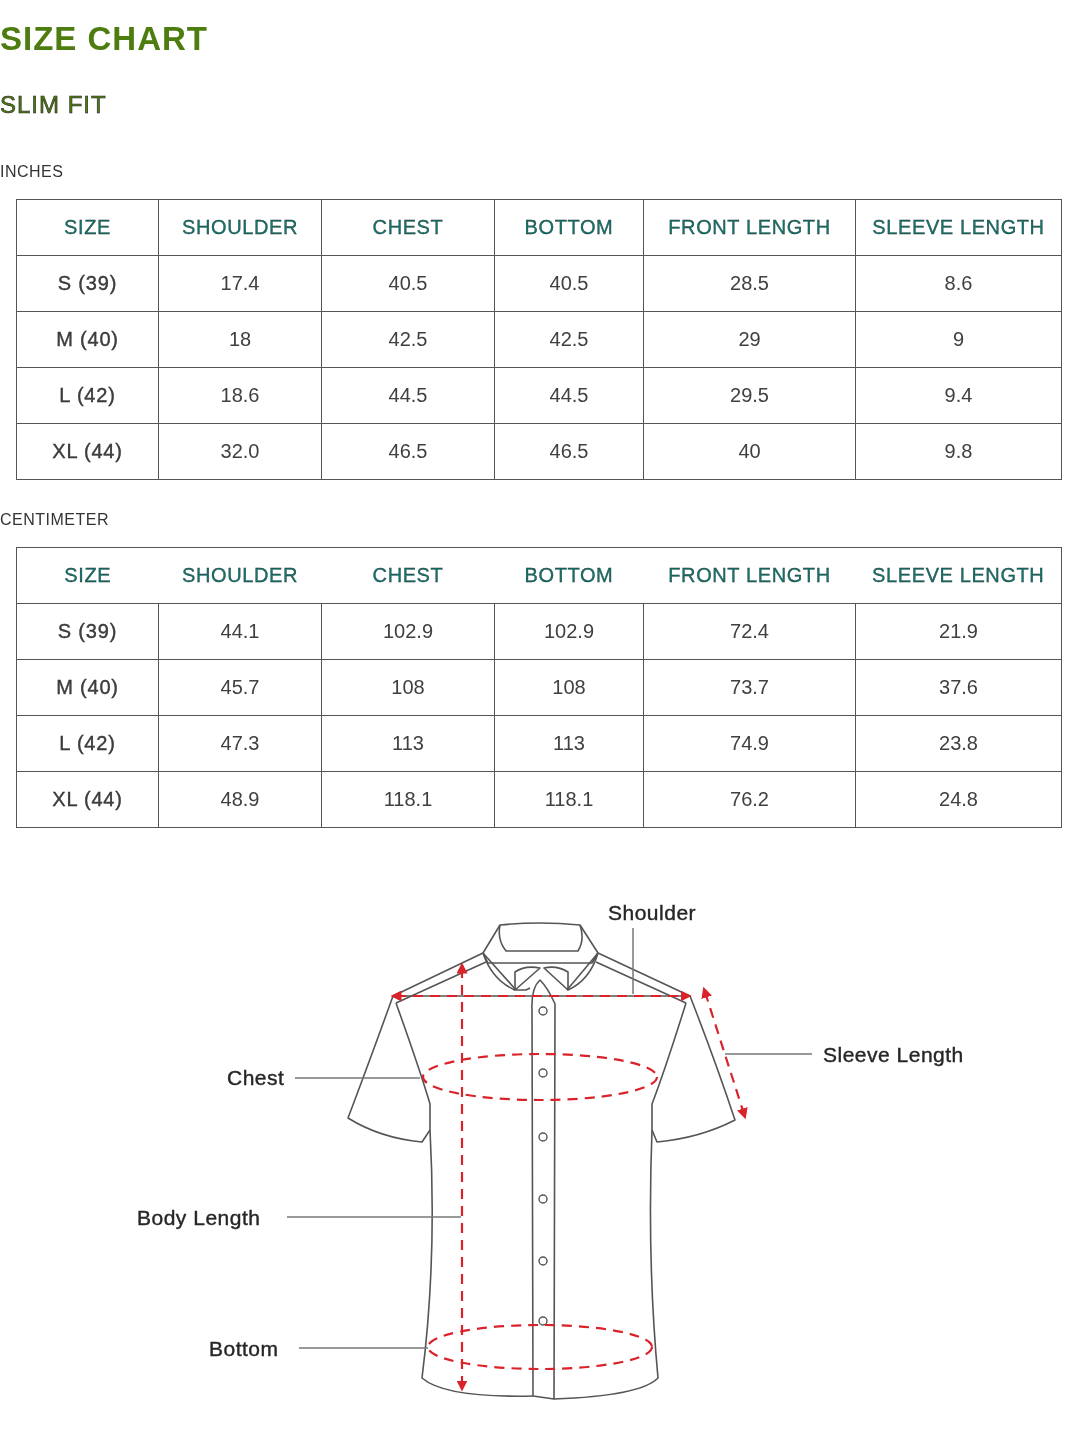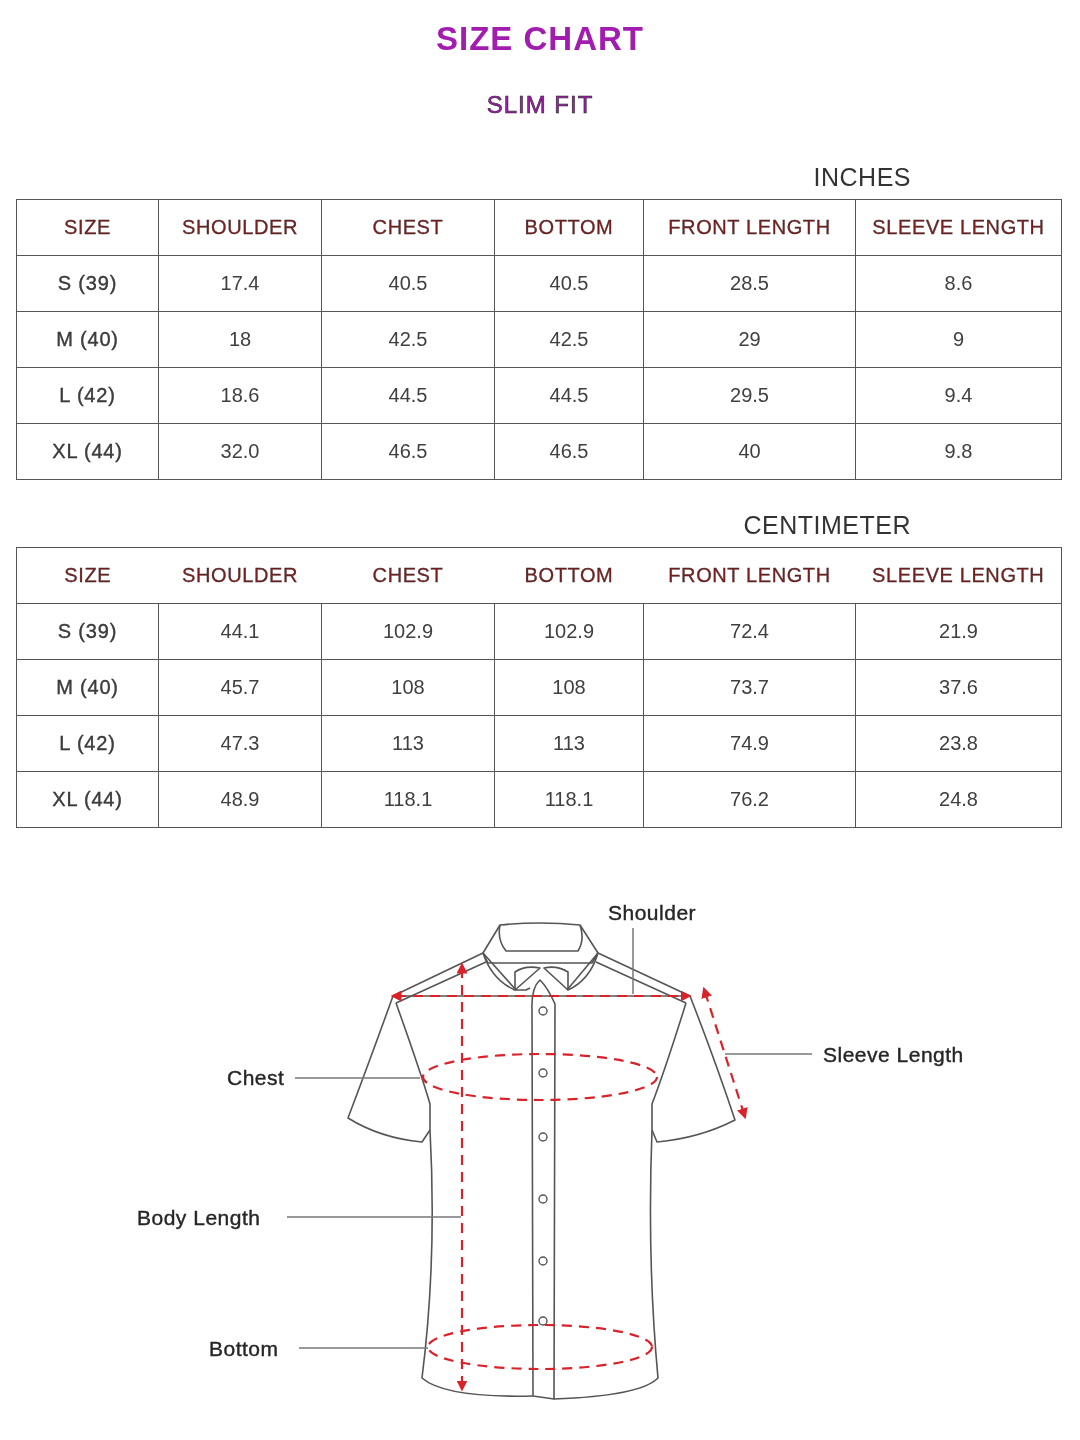--- a/index.html
+++ b/index.html
@@ -1,28 +1,28 @@
 <!DOCTYPE html>
 <html><head>
 <meta charset="utf-8">
 <style>
   html, body { margin:0; padding:0; background:#ffffff; }
   body { width:1080px; height:1440px; position:relative; overflow:hidden;
          font-family:"Liberation Sans", "DejaVu Sans", sans-serif; color:#2a2a2a; }
-  .title { position:absolute; left:0; width:1080px; text-align:center; font-weight:bold;
-           letter-spacing:1px; color:#a21caf; }
+  .title { position:absolute; left:0; width:1080px; text-align:left; font-weight:bold;
+           letter-spacing:1px; color:#4d7c0f; }
   #t1 { top:20px; font-size:33px; }
   #t2 { top:91px; font-size:24px; font-weight:normal; -webkit-text-stroke:0.6px #262626; }
-  .unit { position:absolute; left:0; width:911px; text-align:right; font-size:25px;
+  .unit { position:absolute; left:0; width:911px; text-align:left; font-size:16px;
           color:#333; letter-spacing:0.5px; }
   table.sc { position:absolute; left:16px; width:1045px; border-collapse:collapse;
              table-layout:fixed; }
   table.sc td, table.sc th { border:1.5px solid #555; height:55px; text-align:center;
              font-size:20px; padding:0; }
-  table.sc th { font-weight:normal; color:#7f1d1d; letter-spacing:0.6px; -webkit-text-stroke:0.3px #2a2a2a; }
+  table.sc th { font-weight:normal; color:#0f766e; letter-spacing:0.6px; -webkit-text-stroke:0.3px #2a2a2a; }
   table.sc td.size { -webkit-text-stroke:0.35px #2a2a2a; letter-spacing:0.8px; }
   table.sc td { color:#404040; }
   table.noheadlines thead th { border-left:none; border-right:none; }
   table.noheadlines thead th:first-child { border-left:1.5px solid #555; }
   table.noheadlines thead th:last-child { border-right:1.5px solid #555; }
   #diagram { position:absolute; left:0; top:870px; width:1080px; height:570px; }
   .lbl { font-family:"Liberation Sans", sans-serif; font-size:21px; fill:#262626;
          stroke:#262626; stroke-width:0.4px; letter-spacing:0.5px; }
 </style>
 </head>

